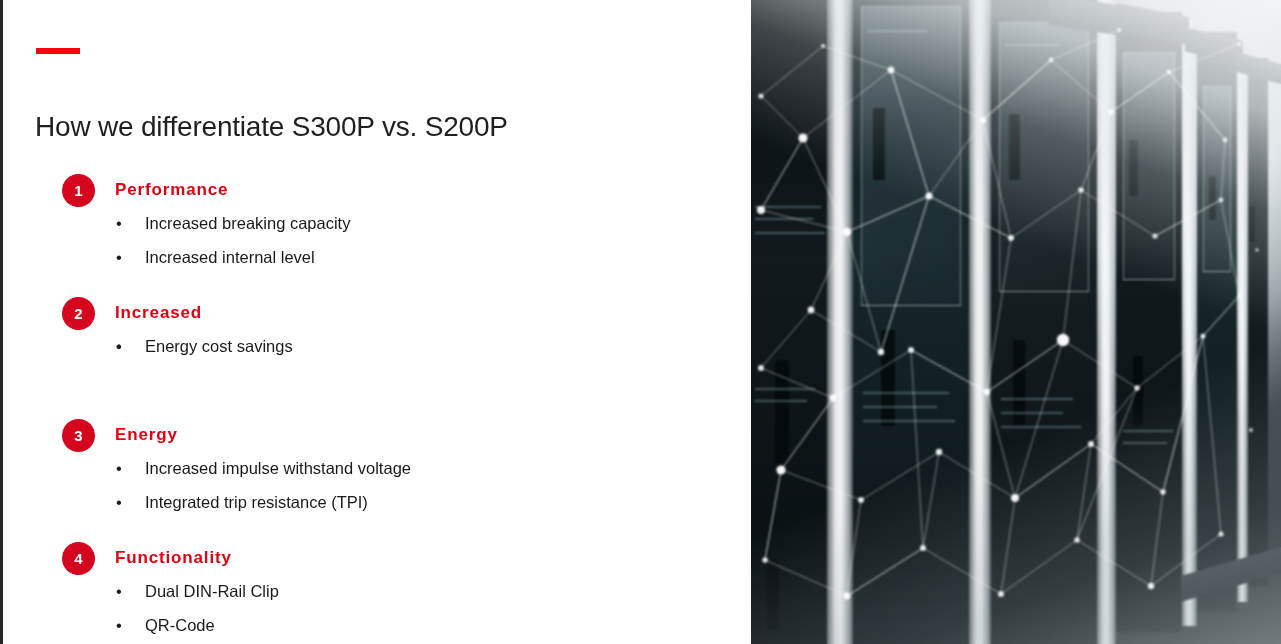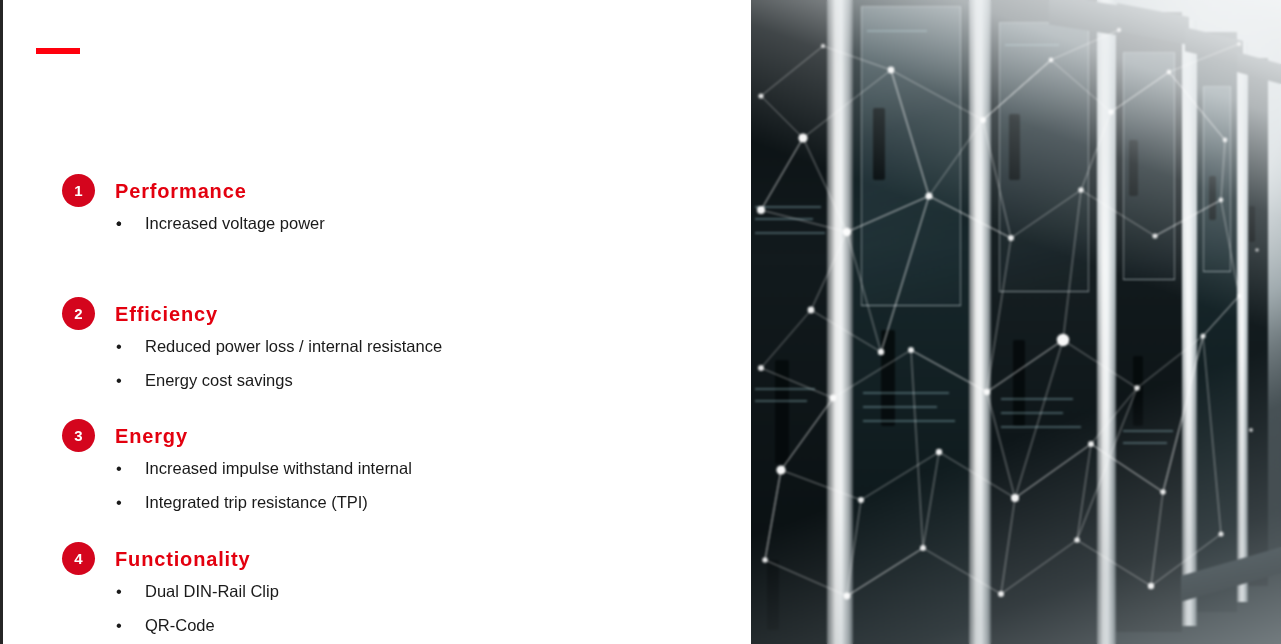--- a/index.html
+++ b/index.html
@@ -71,21 +71,21 @@
     font-size:15px;
     font-weight:700;
     display:flex;
     align-items:center;
     justify-content:center;
     line-height:1;
   }
   .sec-title {
     position:absolute;
     left:115px; top:6px;
-    font-size:20px;
+    font-size:17px;
     font-weight:700;
     color:#e3000f;
     letter-spacing:0.85px;
     white-space:nowrap;
   }
   .bullets {
     position:absolute;
     left:115px;
     top:32px;
     width:620px;
@@ -182,44 +182,45 @@
 <body>
 
 <div id="slide">
 
   <div id="edge-rule"></div>
 
   <div id="content">
 
     <div id="accent-bar"></div>
 
+    <div id="subtitle">How we differentiate S300P vs. S200P</div>
 
     <div class="section" style="top:174px;">
       <div class="badge">1</div>
       <div class="sec-title">Performance</div>
       <ul class="bullets">
-        <li><span class="dot">•</span></li>
-        <li><span class="dot">•</span><span>Increased voltage power</span></li>
+        <li><span class="dot">•</span><span>Increased breaking capacity</span></li>
+        <li><span class="dot">•</span><span>Increased internal level</span></li>
       </ul>
     </div>
 
     <div class="section" style="top:297px;">
       <div class="badge">2</div>
-      <div class="sec-title">Efficiency</div>
+      <div class="sec-title">Increased</div>
       <ul class="bullets">
-        <li><span class="dot">•</span><span>Reduced power loss / internal resistance</span></li>
+        <li><span class="dot">•</span></li>
         <li><span class="dot">•</span><span>Energy cost savings</span></li>
       </ul>
     </div>
 
     <div class="section" style="top:419px;">
       <div class="badge">3</div>
       <div class="sec-title">Energy</div>
       <ul class="bullets">
-        <li><span class="dot">•</span><span>Increased impulse withstand internal</span></li>
+        <li><span class="dot">•</span><span>Increased impulse withstand voltage</span></li>
         <li><span class="dot">•</span><span>Integrated trip resistance (TPI)</span></li>
       </ul>
     </div>
 
     <div class="section" style="top:542px;">
       <div class="badge">4</div>
       <div class="sec-title">Functionality</div>
       <ul class="bullets">
         <li><span class="dot">•</span><span>Dual DIN-Rail Clip</span></li>
         <li><span class="dot">•</span><span>QR-Code</span></li>

